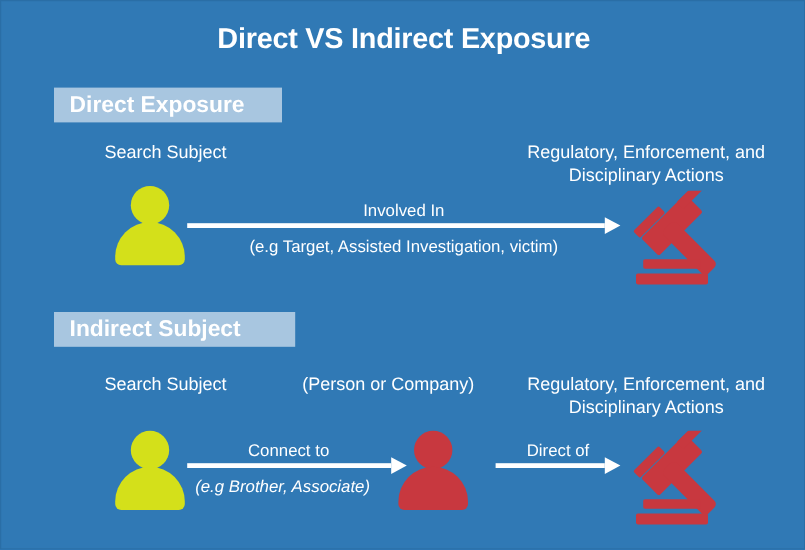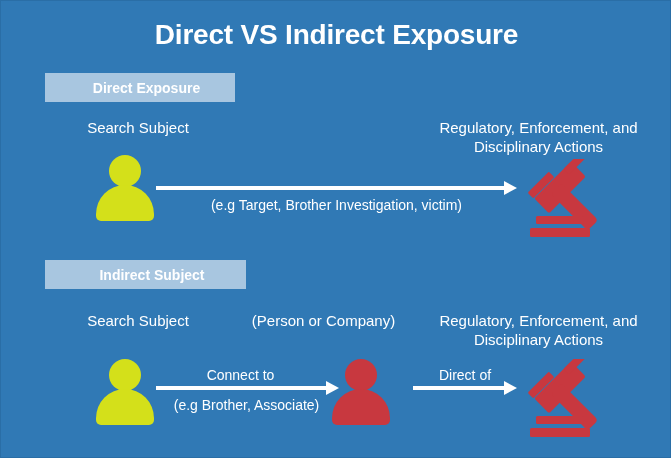--- a/index.html
+++ b/index.html
@@ -16,36 +16,35 @@
     border:1px solid #2a6ea6;
     box-sizing:border-box;
   }
   .abs{position:absolute;}
 
   
   .title{
     left:0;top:18px;width:671px;
     text-align:center;
     color:#ffffff;
-    font-size:28px;
+    font-size:24px;
     font-weight:bold;
     letter-spacing:-0.2px;
   }
 
   
   .band{
     background:#a8c6e0;
     height:29px;
     display:flex;align-items:center;
     padding-left:13px;
     box-sizing:border-box;
     color:#ffffff;
-    font-size:14px;
+    font-size:19px;
     font-weight:bold;
-    justify-content:center;
   }
   .band-direct{left:44px;top:72px;width:190px;}
   .band-indirect{left:44px;top:259px;width:201px;}
 
   
   .caption{
     color:#ffffff;
     font-size:15px;
     text-align:center;
     line-height:19px;
@@ -108,27 +107,28 @@
   <div class="abs caption" style="left:410px;top:117px;width:255px;">
     <div>Regulatory, Enforcement, and</div>
     <div>Disciplinary Actions</div>
   </div>
 
   <div class="abs avatar yellow" style="left:93px;top:154px;">
     <span class="head"></span>
     <span class="body"></span>
   </div>
 
+  <div class="abs arrow-label" style="left:155px;top:166px;width:361px;">Involved In</div>
 
   <div class="abs arrow" style="left:155px;top:183px;width:361px;">
     <span class="shaft" style="width:348px;"></span>
     <span class="head"></span>
   </div>
 
-  <div class="abs arrow-label" style="left:155px;top:196px;width:361px;">(e.g Target, Brother Investigation, victim)</div>
+  <div class="abs arrow-label" style="left:155px;top:196px;width:361px;">(e.g Target, Assisted Investigation, victim)</div>
 
   <div class="abs gavel" style="left:521px;top:158px;">
     <svg width="96" height="84" viewBox="0 0 96 84">
       <g fill="#c8383f">
 
         <rect x="12" y="18" width="52" height="21" rx="2" transform="rotate(-45 38 28.5)"></rect>
 
         <rect x="4" y="22" width="30" height="8" rx="1.5" transform="rotate(-45 19 26)"></rect>
         <rect x="40" y="-2" width="30" height="8" rx="1.5" transform="rotate(-45 55 2)"></rect>
 
@@ -167,21 +167,21 @@
     <span class="body"></span>
   </div>
 
   <div class="abs arrow-label" style="left:148px;top:366px;width:183px;">Connect to</div>
 
   <div class="abs arrow" style="left:155px;top:383px;width:183px;">
     <span class="shaft" style="width:170px;"></span>
     <span class="head"></span>
   </div>
 
-  <div class="abs arrow-label" style="left:147px;top:396px;width:197px;">(e.g Brother, Associate)</div>
+  <div class="abs arrow-label" style="left:136px;top:396px;width:197px;font-style:italic;">(e.g Brother, Associate)</div>
 
   <div class="abs arrow-label" style="left:412px;top:366px;width:104px;">Direct of</div>
 
   <div class="abs arrow" style="left:412px;top:383px;width:104px;">
     <span class="shaft" style="width:91px;"></span>
     <span class="head"></span>
   </div>
 
   <div class="abs gavel" style="left:521px;top:358px;">
     <svg width="96" height="84" viewBox="0 0 96 84">

